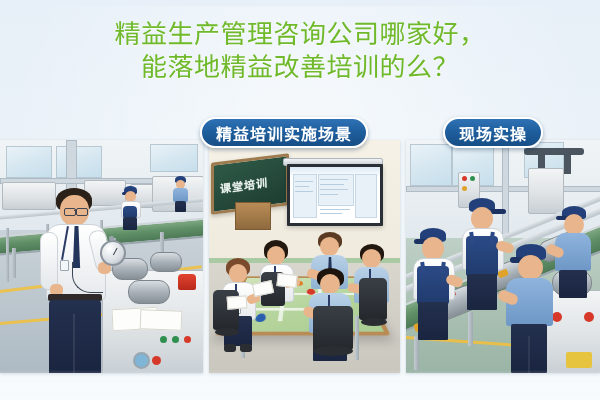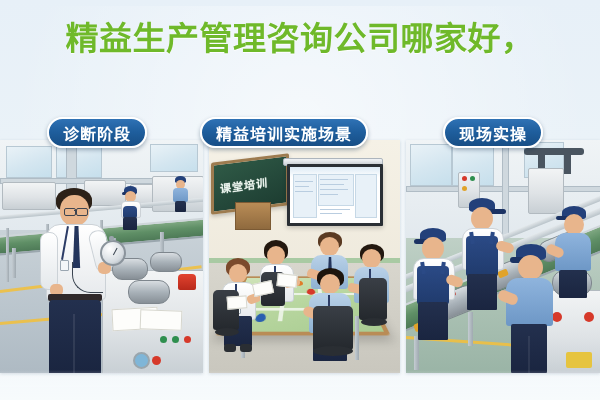--- a/index.html
+++ b/index.html
@@ -34,22 +34,22 @@
     position: absolute;
     left: 0; right: 0;
     top: 18px;
     text-align: center;
     line-height: 1.28;
     z-index: 4;
   }
   .headline-line {
     display: block;
     color: #6fb92a;
-    font-size: 33px;
-    font-weight: bold;
+    font-size: 26px;
+    font-weight: normal;
     letter-spacing: .5px;
     text-shadow: 0 1px 0 rgba(255,255,255,.85);
     white-space: nowrap;
   }
 
   
   .badge-row {
     position: absolute;
     top: 117px;
     left: 0; right: 0;
@@ -346,24 +346,24 @@
     z-index: 5;
   }
 </style>
 </head>
 <body>
 
 <div class="poster">
 
   <div class="headline">
     <span class="headline-line">精益生产管理咨询公司哪家好，</span>
+    <span class="headline-line">能落地精益改善培训的么？</span>
   </div>
 
   <div class="badge-row">
-    <div class="badge badge-1">诊断阶段</div>
     <div class="badge badge-3">现场实操</div>
     <div class="badge badge-2">精益培训实施场景</div>
   </div>
 
   <div class="panels">
 
     <div class="panel panel-1">
       <div class="scene">
 
         <div class="wall" style="height:92px;"></div>

